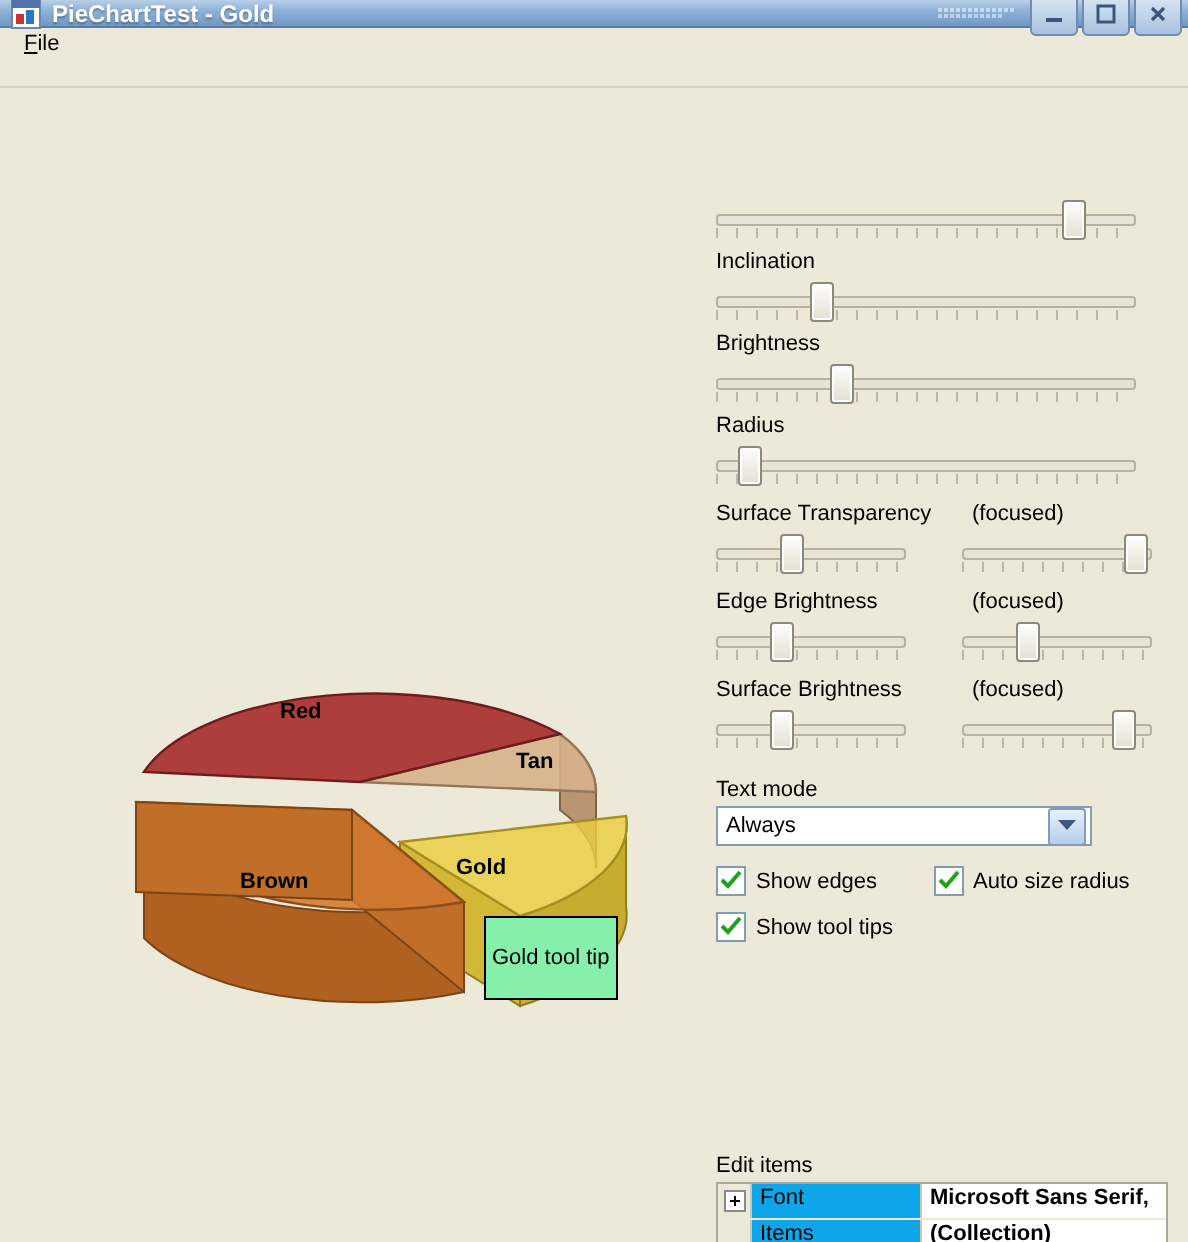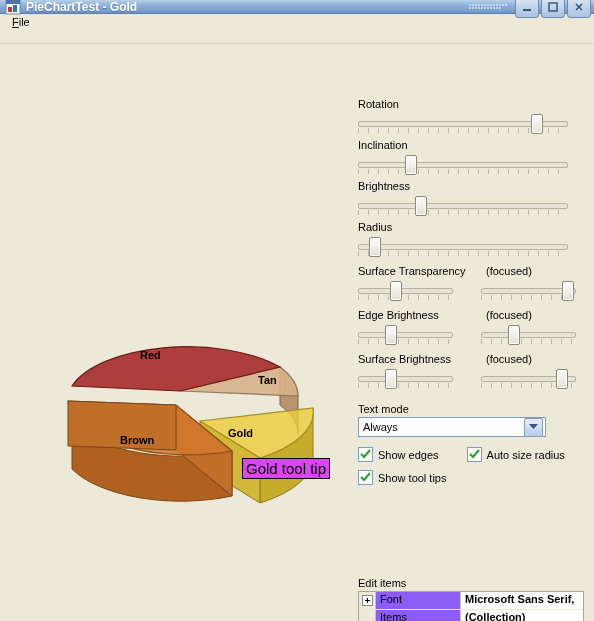--- a/index.html
+++ b/index.html
@@ -42,22 +42,22 @@
   
   .client { position:relative; width:594px; height:575px; background:#ece9d8; }
 
   
   .chart-wrap { position:absolute; left:10px; top:230px; width:340px; height:280px; }
   .chart-wrap svg { width:100%; height:100%; overflow:visible; }
   .slicelbl { font-size:11px; font-weight:bold; fill:#000; }
 
   
   .tooltip {
-    position:absolute; background:#d946ef; border:1px solid #000;
-    padding:1px 3px; font-size:15px; white-space:nowrap;
+    position:absolute; background:#86efac; border:1px solid #000;
+    padding:14px 3px; font-size:11px; white-space:nowrap;
   }
 
   
   .controls { position:absolute; left:358px; top:54px; width:222px; }
   .ctrl-group { margin-bottom: 3px; }
   .ctrl-label { margin-bottom:2px; }
   .focused-label { position:absolute; left:128px; }
 
   
   .slider { position:relative; height:24px; display:inline-block; vertical-align:top; }
@@ -103,21 +103,21 @@
   .propgrid { border:1px solid #aca899; background:#fff; font-size:11px; }
   .propgrid .row { display:flex; height:17px; border-bottom:1px solid #ece9d8; }
   .propgrid .row:last-child{border-bottom:none;}
   .propgrid .expcol { width:16px; background:#ece9d8; display:flex; align-items:center; justify-content:center; border-right:1px solid #c9c6b9;}
   .propgrid .expander { width:9px; height:9px; border:1px solid #8a8a8a; background:#fff; position:relative; }
   .propgrid .expander::before, .propgrid .expander::after{
     content:""; position:absolute; background:#000;
   }
   .propgrid .expander::before{left:2px; right:2px; top:4px; height:1px;}
   .propgrid .expander::after{top:2px; bottom:2px; left:4px; width:1px;}
-  .propgrid .pname { width:85px; background:#8b5cf6; padding:1px 4px; border-right:1px solid #c9c6b9; box-sizing:border-box;}
+  .propgrid .pname { width:85px; background:#0ea5e9; padding:1px 4px; border-right:1px solid #c9c6b9; box-sizing:border-box;}
   .propgrid .pval  { flex:1; padding:1px 4px; font-weight:bold; background:#fff; white-space:nowrap; overflow:hidden;}
 </style>
 </head>
 <body>
 
 <div class="titlebar">
   <span class="appicon">
     <svg viewBox="0 0 16 16">
         <rect x="1" y="1" width="14" height="14" fill="#fff" stroke="#6f86a9"></rect>
         <rect x="1" y="1" width="14" height="4" fill="#4f73aa"></rect>
@@ -209,21 +209,20 @@
       <text class="slicelbl" x="218" y="163" style="font-weight:bold">Gold</text>
       <text class="slicelbl" x="110" y="170">Brown</text>
     </svg>
   </div>
 
   <div class="tooltip" style="left:242px; top:414px;">Gold tool tip</div>
 
   <div class="controls">
 
     <div class="ctrl-group">
-      <div class="ctrl-label">Rotation</div>
       <div class="slider full">
         <div class="track"></div><div class="ticks"></div>
         <div class="thumb" style="left: 85%;"></div>
       </div>
     </div>
 
     <div class="ctrl-group">
       <div class="ctrl-label">Inclination</div>
       <div class="slider full">
         <div class="track"></div><div class="ticks"></div>

